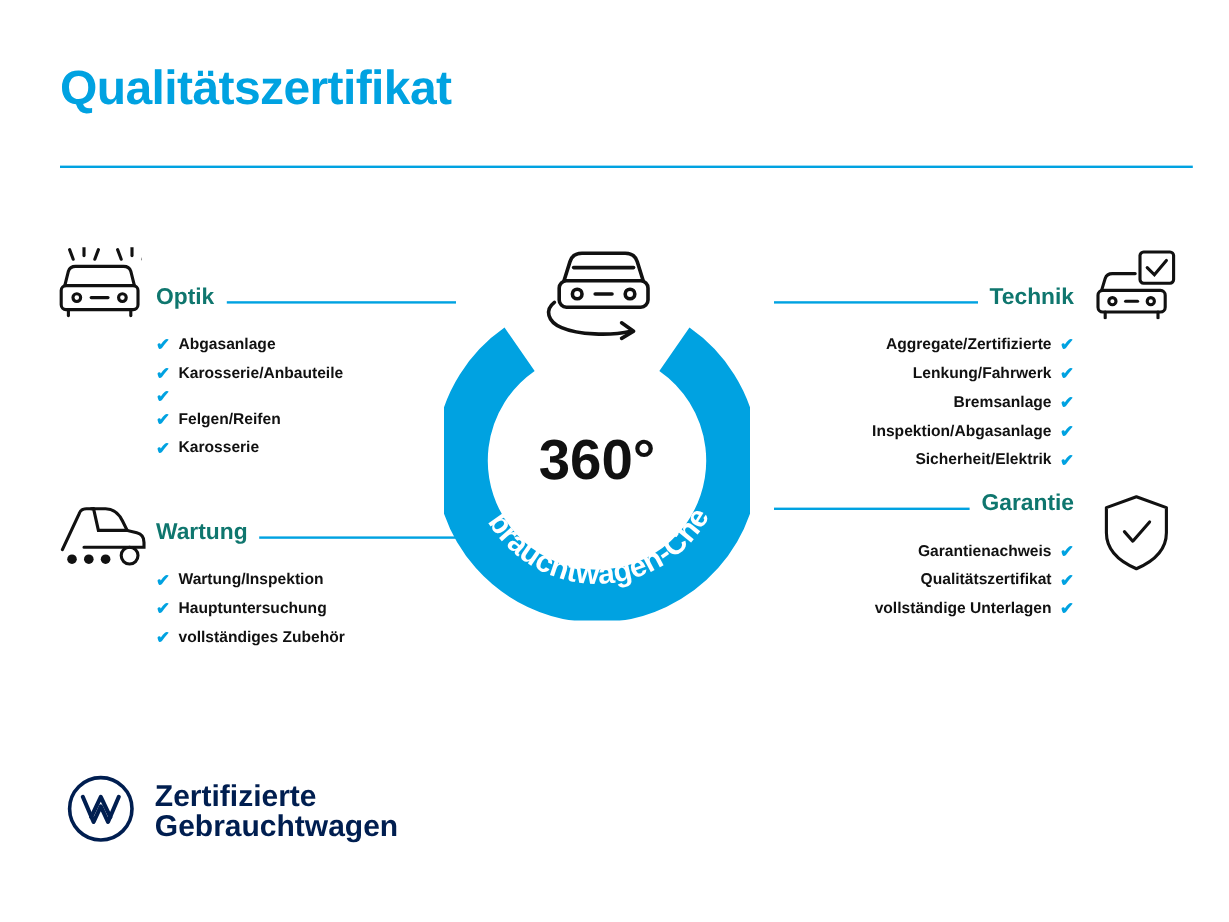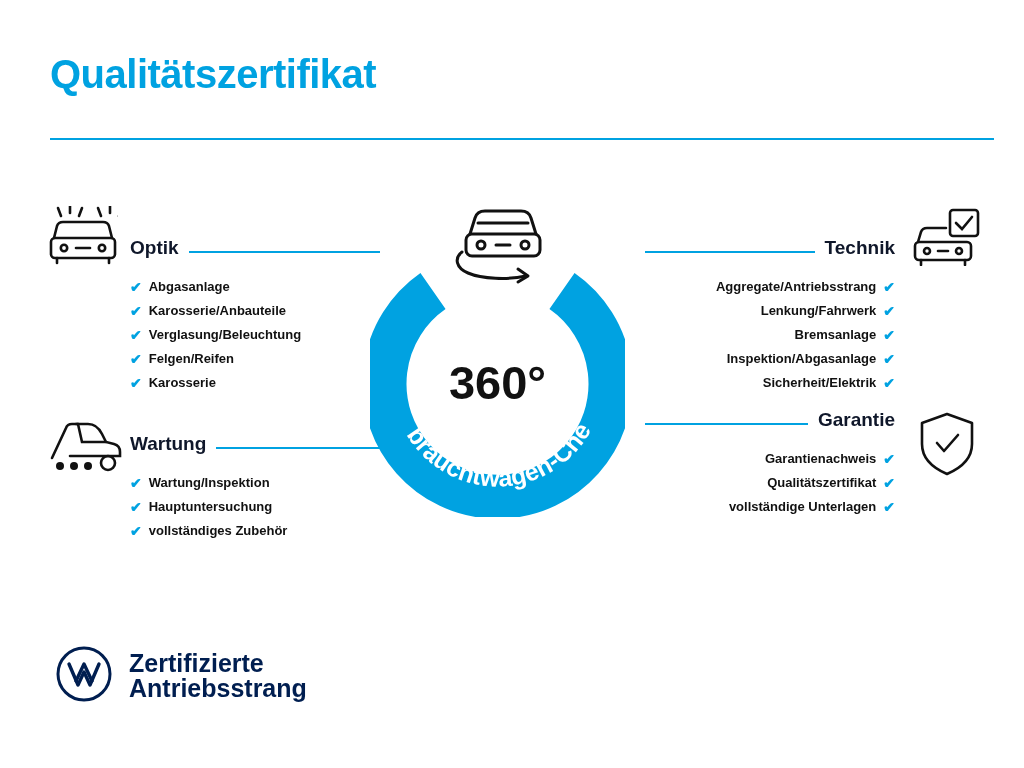--- a/index.html
+++ b/index.html
@@ -43,21 +43,21 @@
     display: flex;
     align-items: flex-end;
     gap: 10px;
   }
   .block.left .heading-row { justify-content: flex-start; }
   .block.right .heading-row { justify-content: flex-end; }
 
   .block .heading-text {
     font-size: 19px;
     font-weight: bold;
-    color: #0f172a;
+    color: #0f766e;
     white-space: nowrap;
     line-height: 1;
     padding-bottom: 2px;
   }
   .block .heading-line {
     flex: 1 1 auto;
     height: 2px;
     background: #00a2e1;
     margin-bottom: 6px;
   }
@@ -210,21 +210,20 @@
     <li>
       <span class="check">✔</span>
       <span>Abgasanlage</span>
     </li>
     <li>
       <span class="check">✔</span>
       <span>Karosserie/Anbauteile</span>
     </li>
     <li>
       <span class="check">✔</span>
-      <span>Verglasung/Beleuchtung</span>
     </li>
     <li>
       <span class="check">✔</span>
       <span>Felgen/Reifen</span>
     </li>
     <li>
       <span class="check">✔</span>
       <span>Karosserie</span>
     </li>
   </ul>
@@ -251,21 +250,21 @@
   </ul>
 </div>
 
 <div class="block right" style="left:645px; top:238px; width:250px;">
   <div class="heading-row">
     <span class="heading-line"></span>
     <span class="heading-text">Technik</span>
   </div>
   <ul class="items">
     <li>
-      <span>Aggregate/Antriebsstrang</span>
+      <span>Aggregate/Zertifizierte</span>
       <span class="check">✔</span>
     </li>
     <li>
       <span>Lenkung/Fahrwerk</span>
       <span class="check">✔</span>
     </li>
     <li>
       <span>Bremsanlage</span>
       <span class="check">✔</span>
     </li>
@@ -336,15 +335,15 @@
 <div class="footer">
   <div>
     <svg width="58" height="58" viewBox="0 0 58 58" fill="none" stroke="#001e50" stroke-width="3">
       <circle cx="29" cy="29" r="26"></circle>
       <path d="M14 19 L23 40 L29 27 L35 40 L44 19" stroke-width="3.4" stroke-linejoin="round" stroke-linecap="round"></path>
       <path d="M21 36 L29 19 L37 36" stroke-width="3.4" stroke-linejoin="round" stroke-linecap="round"></path>
     </svg>
   </div>
   <div class="footer-text">
     <div>Zertifizierte</div>
-    <div>Antriebsstrang</div>
+    <div>Gebrauchtwagen</div>
   </div>
 </div>
 
 </body></html>

